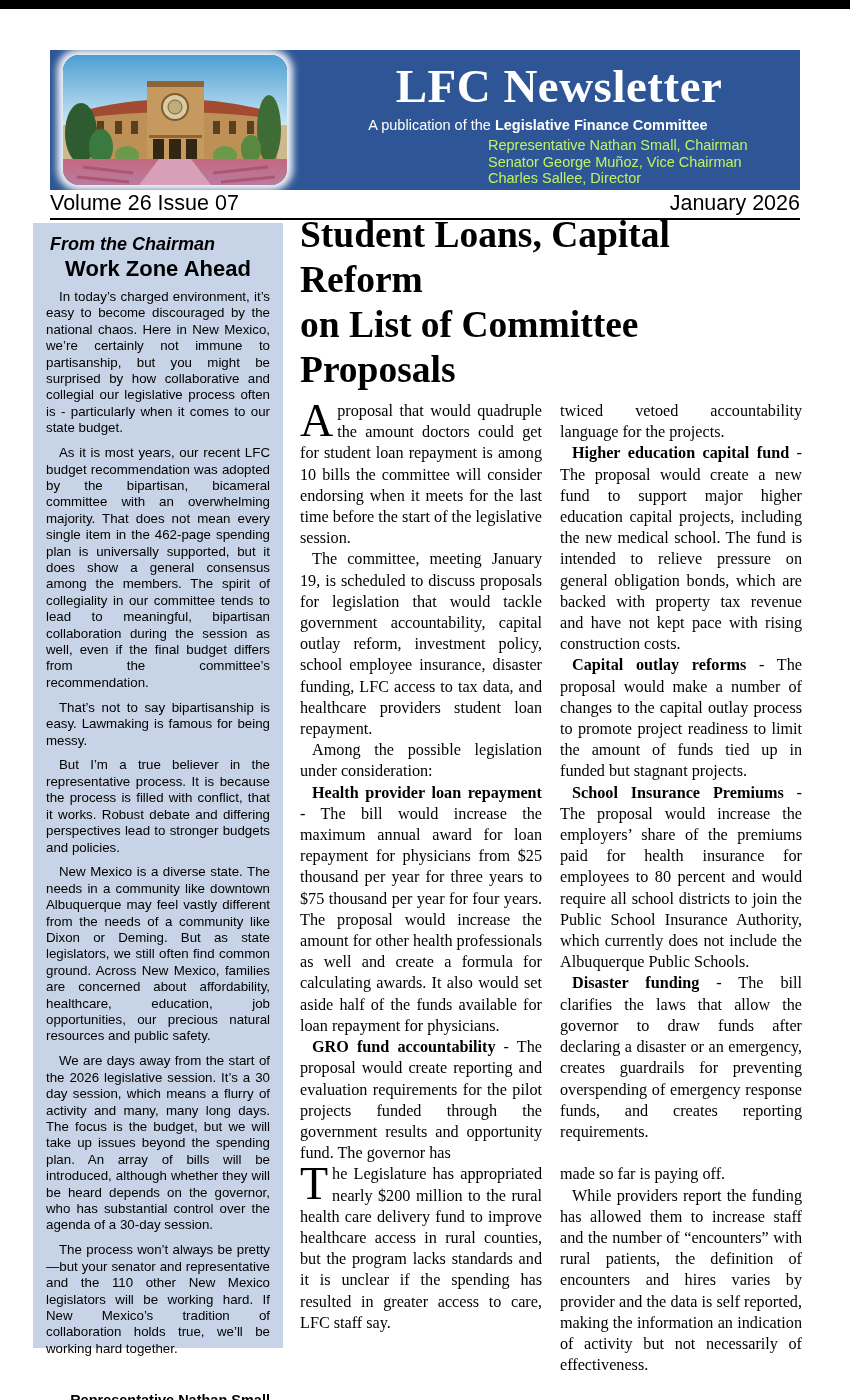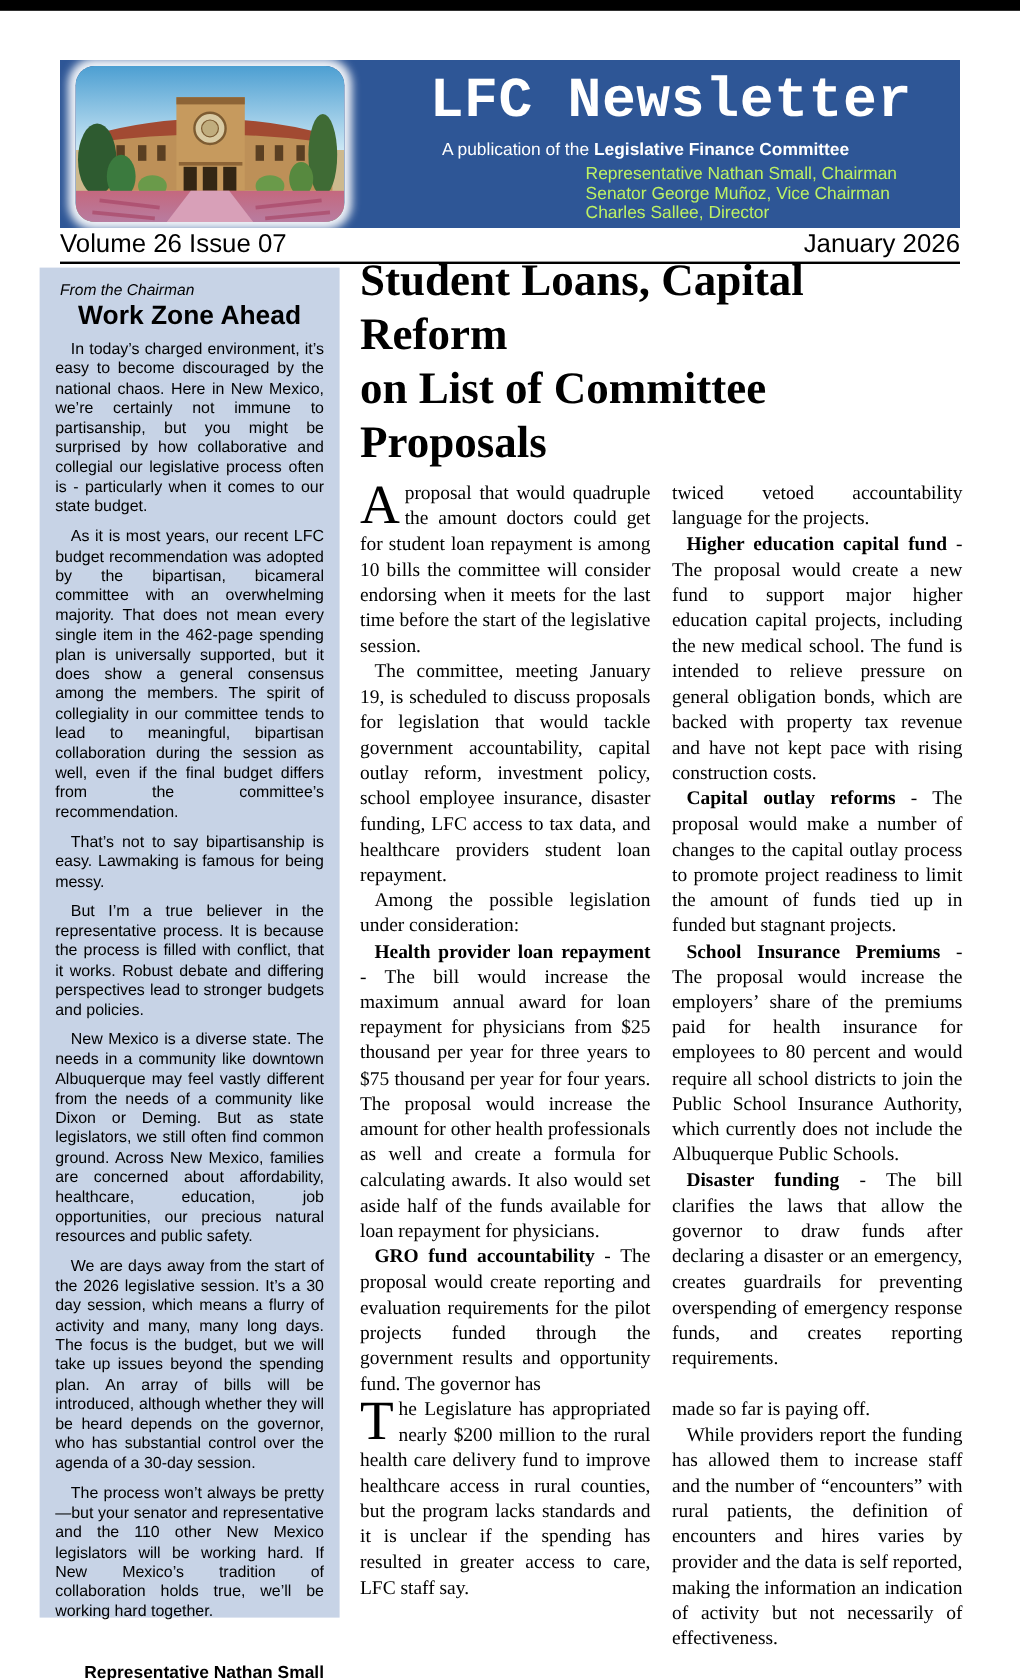--- a/index.html
+++ b/index.html
@@ -8,34 +8,34 @@
 
   
   .topbar{position:absolute;left:0;top:0;width:850px;height:9px;background:#000;}
 
   
   .banner{position:absolute;left:50px;top:50px;width:750px;height:140px;background:#2E5696;}
   .building{position:absolute;left:13px;top:5px;width:224px;height:130px;border-radius:16px;
             overflow:hidden;box-shadow:0 0 7px 6px rgba(255,255,255,.92);}
   .banner-title-block{position:absolute;left:238px;top:10px;width:500px;text-align:center;color:#fff;}
   .banner-title{font-size:47px;font-weight:bold;letter-spacing:.5px;line-height:52px;margin:0;
-                font-family:Liberation Mono, monospace;padding-left:42px;}
+                font-family:Liberation Serif, serif;padding-left:42px;}
   .banner-sub{font-size:14.5px;margin-top:5px;}
   .banner-sub b{font-weight:bold;}
   .officials{position:absolute;left:438px;top:87px;color:#bef264;font-size:14.5px;line-height:16.5px;text-align:left;}
 
   
   .mastline{position:absolute;left:50px;top:191px;width:750px;display:flex;
             justify-content:space-between;font-size:21.5px;}
   .rule{position:absolute;left:50px;top:218px;width:750px;border-top:2.5px solid #000;}
 
   
   .sidebar{position:absolute;left:33px;top:223px;width:250px;height:1125px;background:#C7D3E6;
            box-sizing:border-box;padding:11px 13px;}
-  .kicker{font-size:13px;font-weight:normal;font-style:italic;margin:0 0 1px 4px;}
+  .kicker{font-size:18px;font-weight:bold;font-style:italic;margin:0 0 1px 4px;}
   .sidebar-title{font-size:22px;font-weight:bold;text-align:center;margin:0 0 7px 0;}
   .sidebar-body p{font-size:13.3px;line-height:16.4px;text-align:justify;
                   text-indent:13px;margin:0 0 8.5px 0;}
   .signature{margin-top:34px;text-align:right;font-size:14.5px;line-height:18px;}
   .sig-name{font-weight:bold;}
 
   
   .main{position:absolute;left:300px;top:212px;width:502px;}
   .headline1{font-family:"Liberation Serif",serif;font-weight:bold;font-size:37.5px;
              line-height:45px;margin:0 0 9px 0;}

